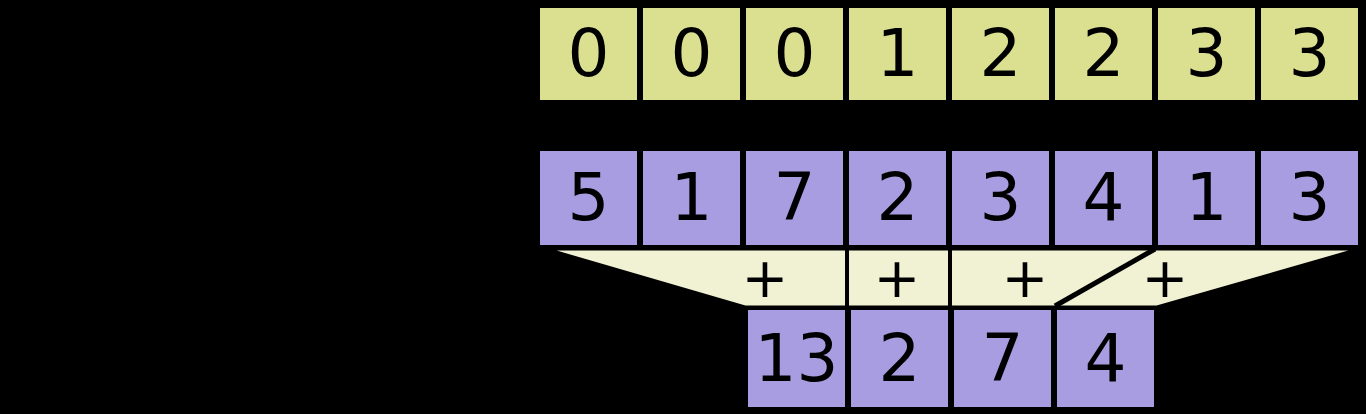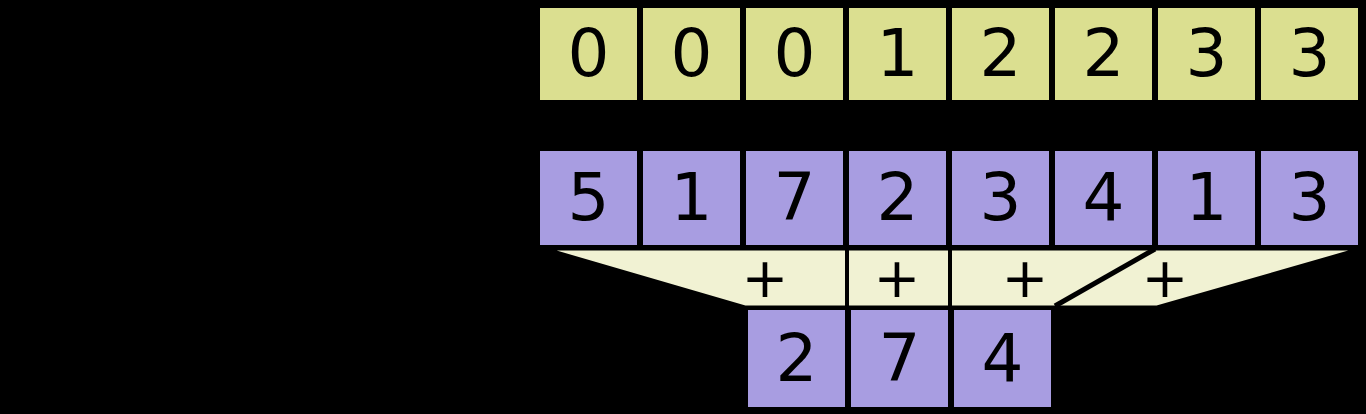--- a/index.html
+++ b/index.html
@@ -77,18 +77,19 @@
     <div class="cell" style="background-color: rgb(168, 157, 225);">1</div>
     <div class="cell" style="background-color: rgb(168, 157, 225);">3</div>
   </div>
 
   <div class="op op-1">+</div>
   <div class="op op-2">+</div>
   <div class="op op-3">+</div>
   <div class="op op-4">+</div>
 
   <div class="row row-results">
+    <div class="cell" style="background-color: rgb(168, 157, 225);">13</div>
     <div class="cell" style="background-color: rgb(168, 157, 225);">2</div>
     <div class="cell" style="background-color: rgb(168, 157, 225);">7</div>
     <div class="cell" style="background-color: rgb(168, 157, 225);">4</div>
   </div>
 
 </div>
 
 </body></html>

